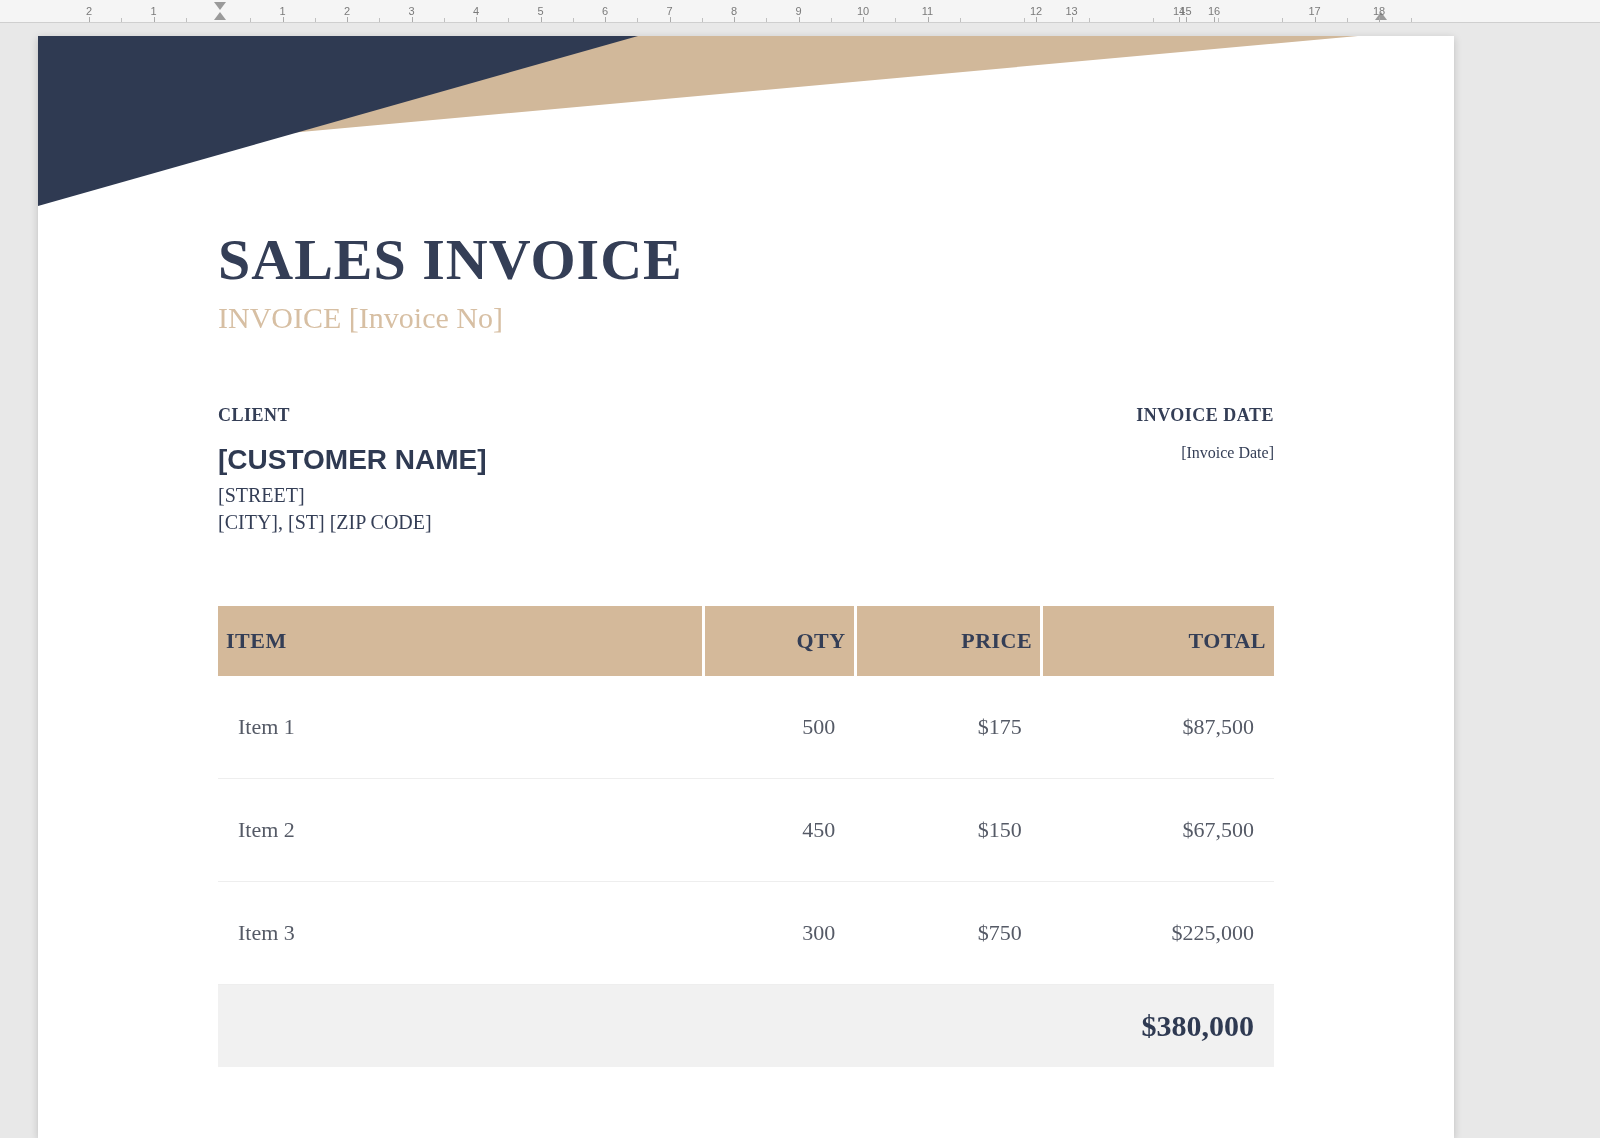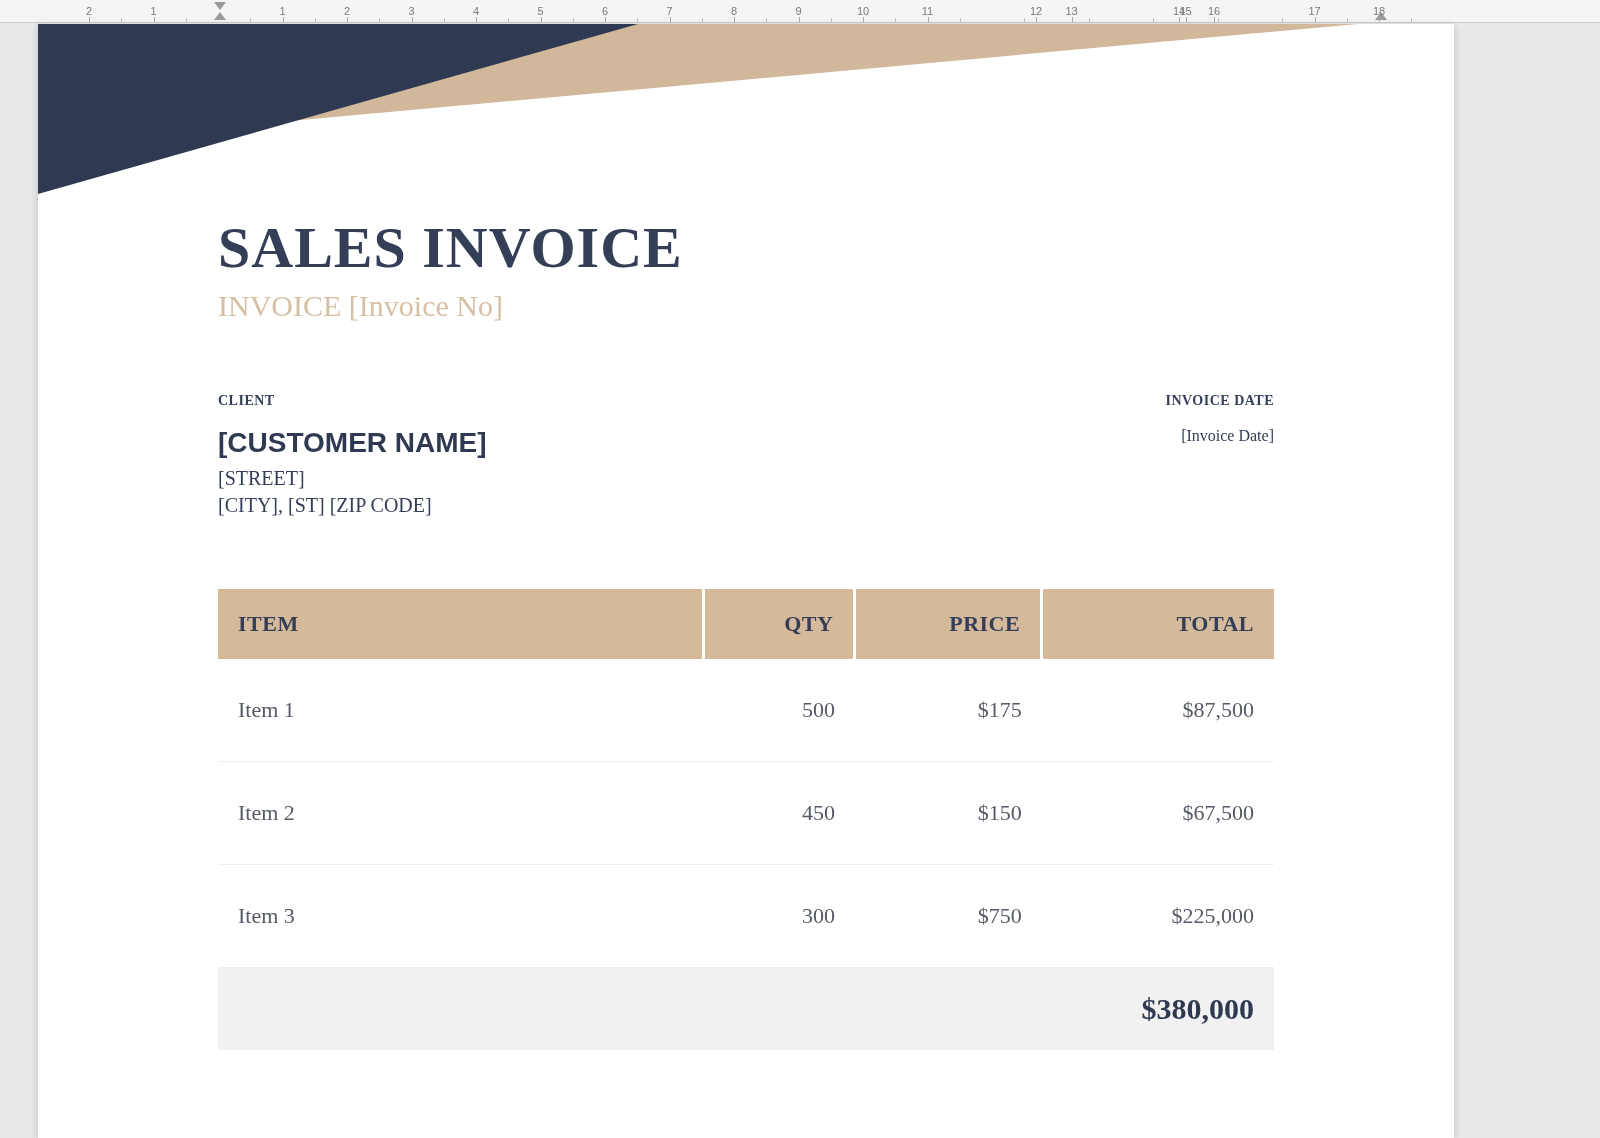--- a/index.html
+++ b/index.html
@@ -73,21 +73,21 @@
     bottom: 2px;
     border-left: 6px solid transparent;
     border-right: 6px solid transparent;
     border-bottom: 8px solid #9a9a9a;
     transform: translateX(-50%);
   }
 
   
   .page-wrap {
     position: absolute;
-    top: 24px;
+    top: 36px;
     left: 38px;
     width: 1416px;
     bottom: 0;
   }
   .page {
     position: relative;
     width: 100%;
     height: 100%;
     background: #ffffff;
     box-shadow: 0 2px 8px rgba(0,0,0,.18);
@@ -133,21 +133,21 @@
   }
 
   .info-row {
     display: flex;
     justify-content: space-between;
     align-items: flex-start;
     margin-bottom: 70px;
   }
   .client-block { }
   .label-sm {
-    font-size: 14px;
+    font-size: 18px;
     font-weight: 700;
     letter-spacing: 0.5px;
     color: #343e56;
     margin-bottom: 18px;
   }
   .customer-name {
     font-family: Arial, Helvetica, sans-serif;
     font-size: 28px;
     font-weight: 700;
     color: #2f3a52;
@@ -170,21 +170,21 @@
   
   table.items {
     width: 100%;
     border-collapse: collapse;
     font-size: 22px;
   }
   table.items thead th {
     background: #d4b99a;
     color: #343e56;
     font-weight: 700;
-    padding: 22px 20px;
+    padding: 22px 8px;
     text-align: right;
     border-right: 3px solid #ffffff;
     font-family: Georgia, serif;
     letter-spacing: 0.5px;
   }
   table.items thead th:first-child {
     text-align: left;
     width: 46%;
   }
   table.items thead th:last-child {

